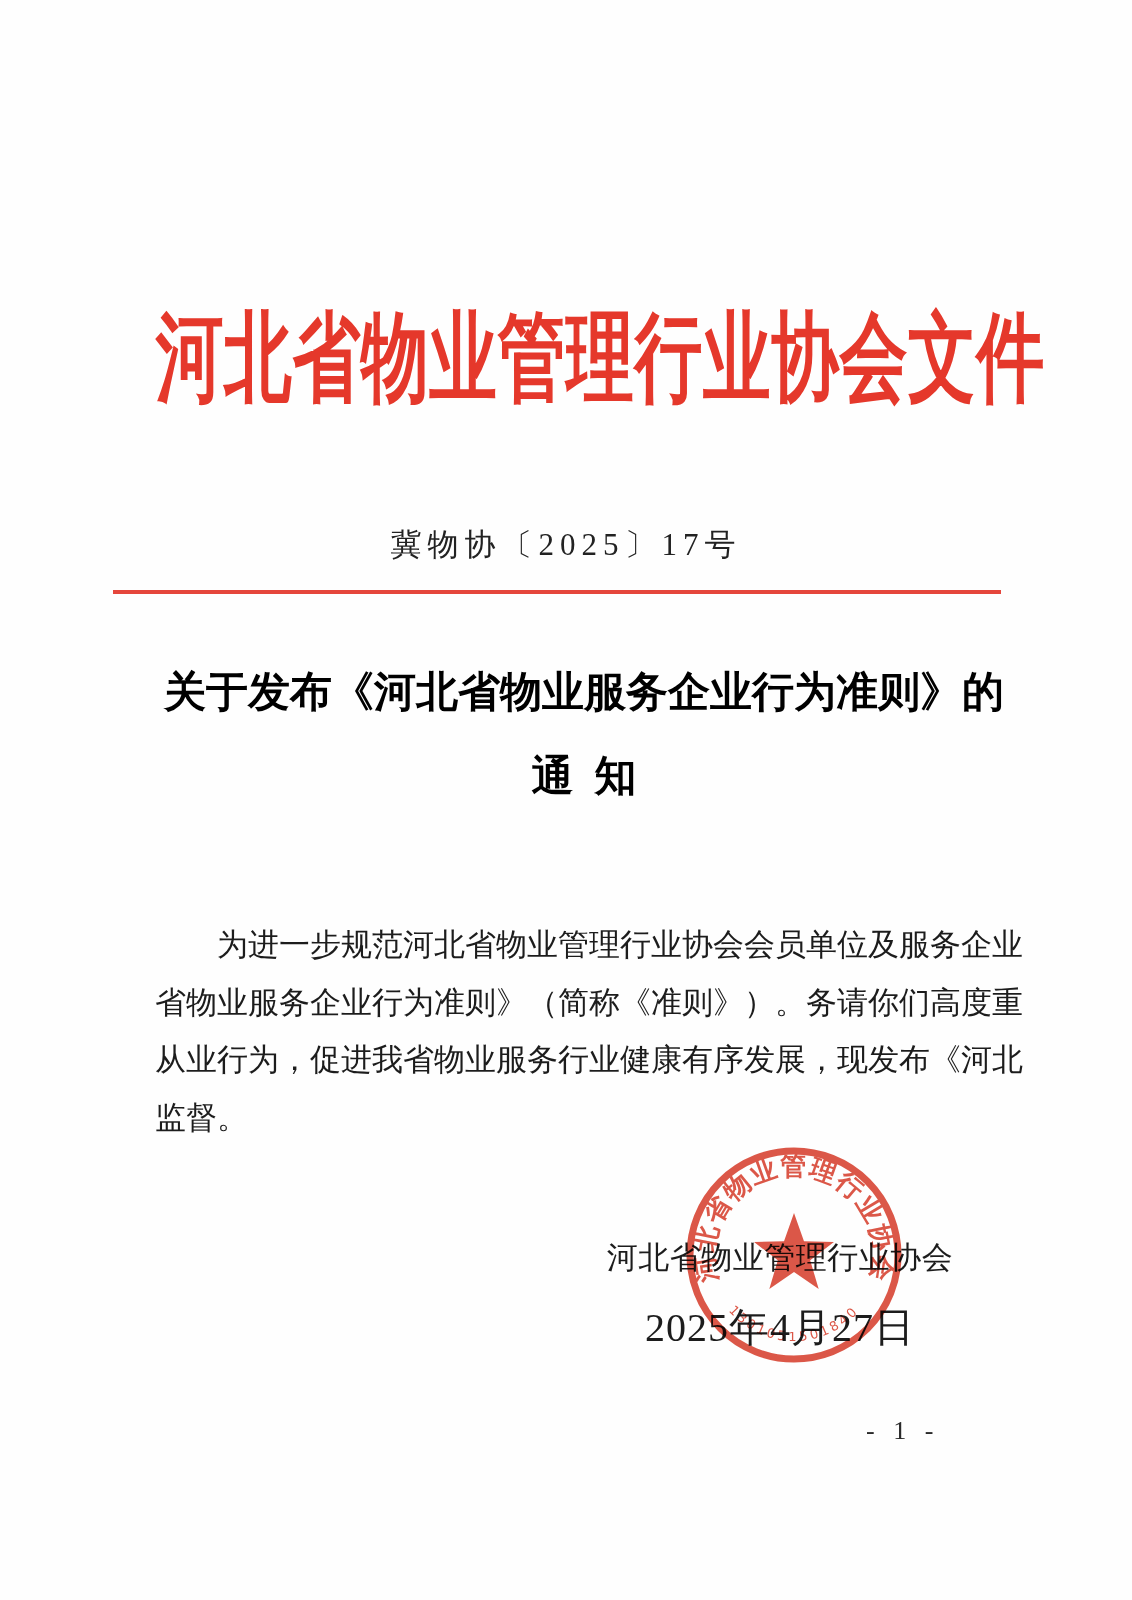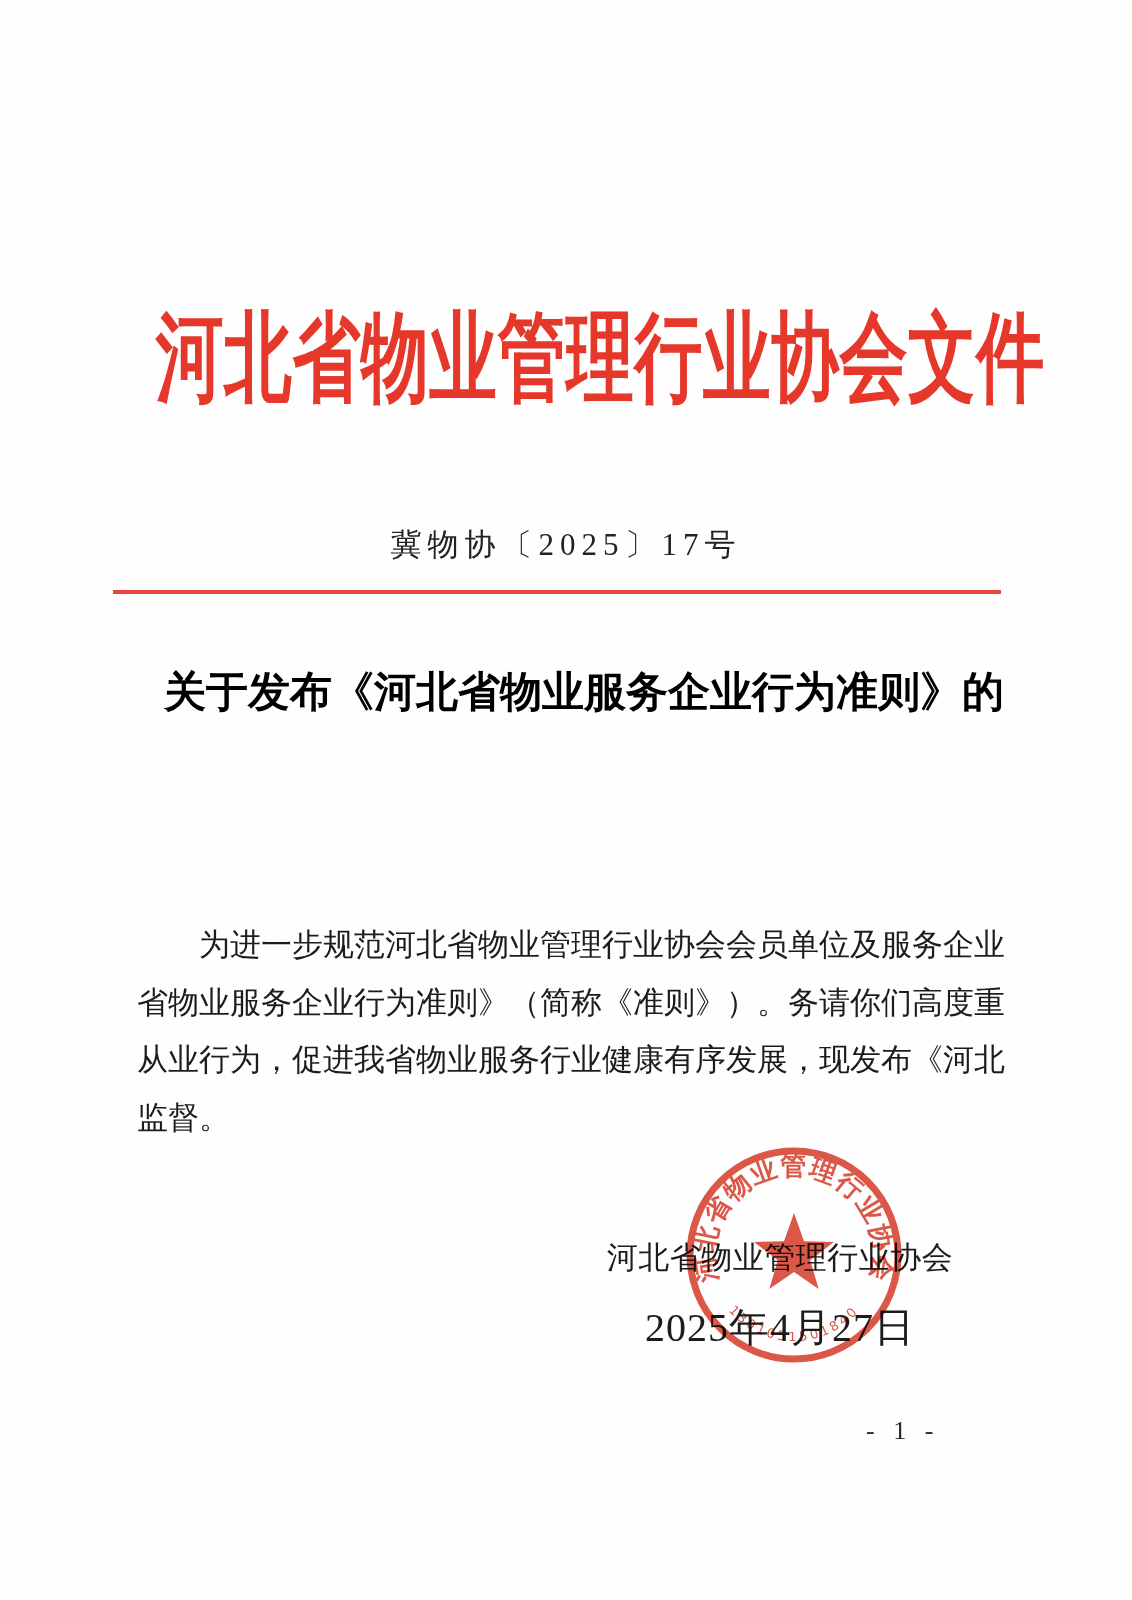--- a/index.html
+++ b/index.html
@@ -83,20 +83,21 @@
   .body-paragraph{
     position:absolute;
     top:916px;left:137px;width:866px;
     font-size:31px;
     line-height:57.5px;
   }
   .body-line{
     text-align:justify;
     text-align-last:justify;
     white-space:nowrap;
+    margin-left:18px;
   }
   .body-line.indent{padding-left:62px;}
   .body-line.last{
     text-align:right;
     text-align-last:left;
   }
 
   
   .signature-block{
     position:absolute;
@@ -143,20 +144,21 @@
 <div class="page">
 
   <h1 class="letterhead">河北省物业管理行业协会文件</h1>
 
   <div class="doc-number">冀物协〔2025〕17号</div>
 
   <div class="red-rule"></div>
 
   <div class="doc-title">
     <div class="line1">关于发布《河北省物业服务企业行为准则》的</div>
+    <div class="line2">通  知</div>
   </div>
 
 
   <div class="body-paragraph">
     <div class="body-line indent">为进一步规范河北省物业管理行业协会会员单位及服务企业</div>
     <div class="body-line">省物业服务企业行为准则》（简称《准则》）。务请你们高度重</div>
     <div class="body-line">从业行为，促进我省物业服务行业健康有序发展，现发布《河北</div>
     <div class="body-line last">监督。</div>
   </div>
 

